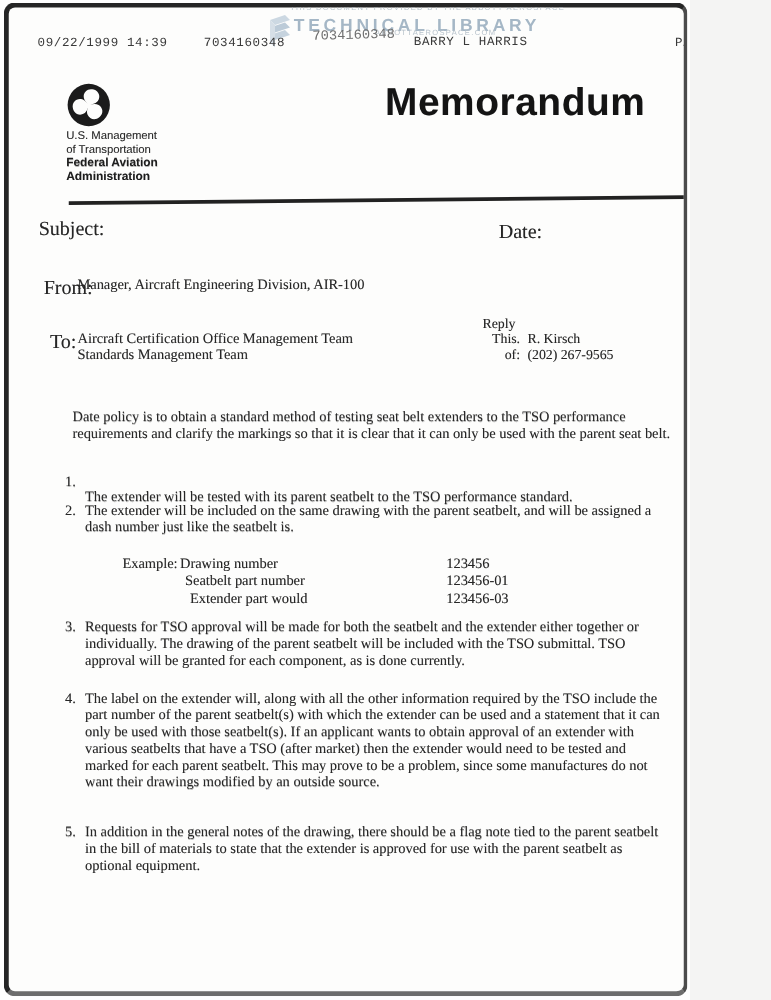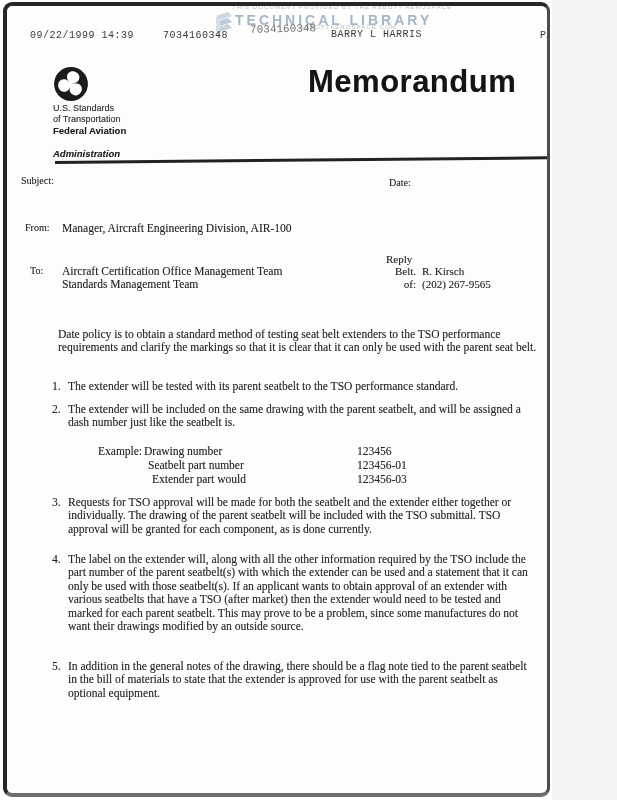--- a/index.html
+++ b/index.html
@@ -47,21 +47,21 @@
   
   .fax { font-size: 10px; color: #3a3a3a; letter-spacing: 0.5px; white-space: nowrap; }
 
   
   .agency { font-size: 9px; line-height: 10.5px; color: #2b2b2b; }
   .agency-bold { font-size: 9.5px; line-height: 10.5px; font-weight: bold; color: #1d1d1d; margin-top: 2px; }
   .memo-title { font-size: 31px; font-weight: bold; color: #141414; letter-spacing: 0.5px; white-space: nowrap; }
   .rule { height: 2.6px; background: #222; transform: rotate(-0.55deg); transform-origin: left center; }
 
   
-  .meta-label { font-size: 10px; color: #262626; }
+  .meta-label { font-size: 16px; color: #262626; margin-left: 10px; }
   .meta-text  { font-size: 11.5px; color: #262626; white-space: nowrap; }
   .reply-grid { display: grid; grid-template-columns: 30px auto; column-gap: 6px; font-size: 11px; line-height: 12.5px; }
   .reply-grid .lab { text-align: right; }
 
   
   .para { font-size: 11.5px; line-height: 13.4px; color: #262626; }
   .item { position: absolute; }
   .item .num { position: absolute; left: 0; top: 0; }
   .item .txt { display: block; }
   .example-grid {
@@ -102,56 +102,56 @@
         <svg width="36" height="36" viewBox="0 0 100 100">
           <circle cx="50" cy="50" r="47" fill="#1b1b1b"></circle>
           <g fill="#fdfdfc">
             <path d="M50 14 C63 14 70 25 66.5 35.5 C63.5 44.5 53 47 50 53 C47 47 36.5 44.5 33.5 35.5 C30 25 37 14 50 14 Z" transform="rotate(18 50 50)"></path>
             <path d="M50 14 C63 14 70 25 66.5 35.5 C63.5 44.5 53 47 50 53 C47 47 36.5 44.5 33.5 35.5 C30 25 37 14 50 14 Z" transform="rotate(138 50 50)"></path>
             <path d="M50 14 C63 14 70 25 66.5 35.5 C63.5 44.5 53 47 50 53 C47 47 36.5 44.5 33.5 35.5 C30 25 37 14 50 14 Z" transform="rotate(258 50 50)"></path>
           </g>
         </svg>
       </div>
       <div class="abs sans agency doc" style="left:53px; top:103px;">
-        <div>U.S. Standards</div>
+        <div>U.S. Management</div>
         <div>of Transportation</div>
         <div class="agency-bold">Federal Aviation</div>
-        <div class="agency-bold" style="margin-top:12px;font-style:italic;">Administration</div>
+        <div class="agency-bold" style="margin-top:0;">Administration</div>
       </div>
       <div class="abs sans memo-title doc" style="left:308px; top:64px;">Memorandum</div>
 
       <div class="abs rule" style="left:55px; top:161px; width:536px;"></div>
 
       <div class="abs meta-label doc" style="left:21px; top:175px;">Subject:</div>
       <div class="abs meta-label doc" style="left:389px; top:177px;">Date:</div>
 
       <div class="abs meta-label doc" style="left:25px; top:222px;">From:</div>
       <div class="abs meta-text doc" style="left:62px; top:222px;">Manager, Aircraft Engineering Division, AIR-100</div>
 
       <div class="abs doc" style="left:386px; top:213px;margin-top:40px;">
         <div style="font-size:11px; line-height:12px;">Reply</div>
         <div class="reply-grid">
-          <span class="lab">Belt.</span>
+          <span class="lab">This.</span>
           <span>R. Kirsch</span>
           <span class="lab">of:</span>
           <span>(202) 267-9565</span>
         </div>
       </div>
 
       <div class="abs meta-label doc" style="left:30px; top:265px;">To:</div>
       <div class="abs doc" style="left:62px; top:265px; font-size:11.5px; line-height:13.4px;">
         <div>Aircraft Certification Office Management Team</div>
         <div>Standards Management Team</div>
       </div>
 
       <div class="abs para doc" style="left:58px; top:328px; width:482px;">Date policy is to obtain a standard method of testing seat belt extenders to the TSO performance requirements and clarify the markings so that it is clear that it can only be used with the parent seat belt.</div>
 
       <div class="item para doc" style="left:52px; top:380px; width:492px;">
         <span class="num">1.</span>
-        <span class="txt" style="padding-left:16px;">The extender will be tested with its parent seatbelt to the TSO performance standard.</span>
+        <span class="txt" style="padding-left:16px;margin-top:12px;">The extender will be tested with its parent seatbelt to the TSO performance standard.</span>
       </div>
 
       <div class="item para doc" style="left:52px; top:403px; width:492px;">
         <span class="num">2.</span>
         <span class="txt" style="padding-left:16px;">The extender will be included on the same drawing with the parent seatbelt, and will be assigned a dash number just like the seatbelt is.</span>
       </div>
 
       <div class="abs example-grid doc" style="left:98px; top:445px;">
         <span>Example:</span>
         <span>Drawing number</span>

